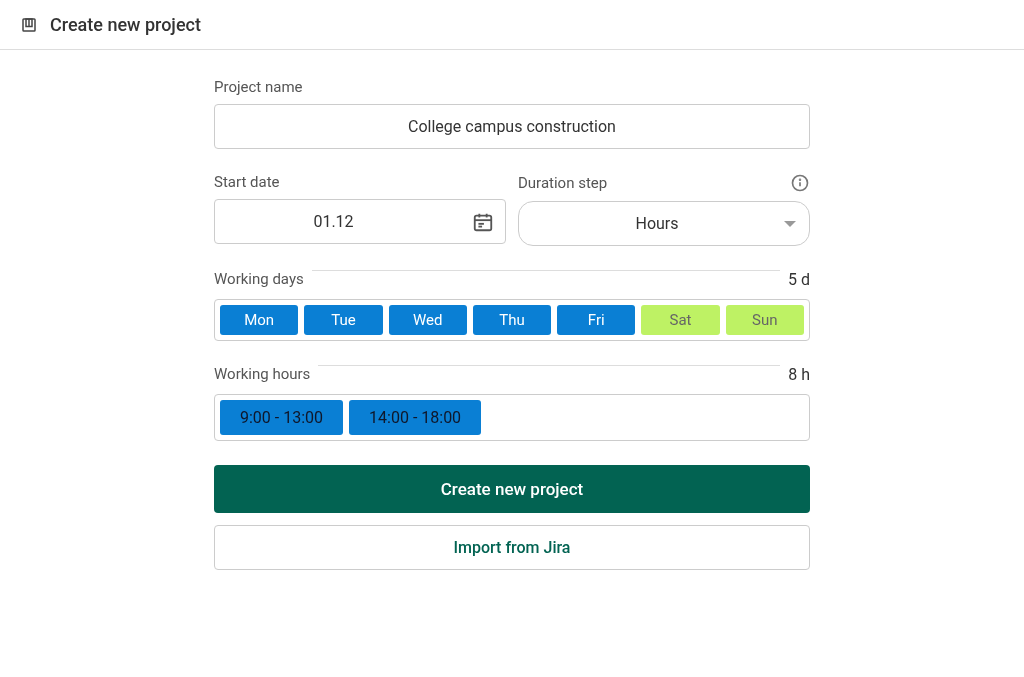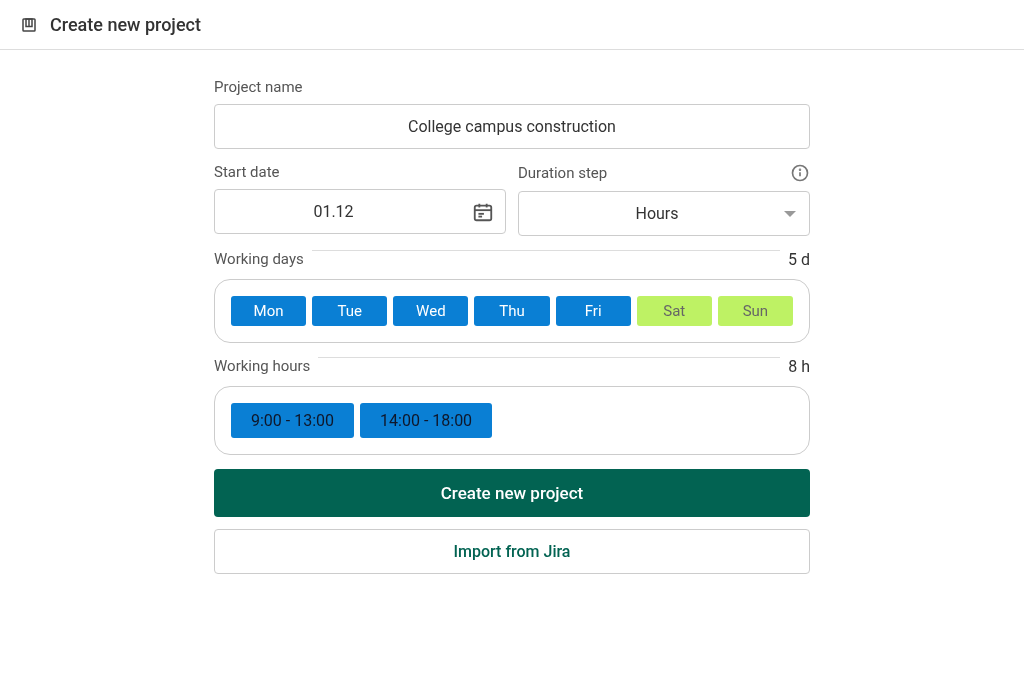--- a/index.html
+++ b/index.html
@@ -66,21 +66,21 @@
       text-align: center;
     }
     .row {
       display: flex;
       gap: 12px;
     }
     .col {
       flex: 1;
     }
     .field-group {
-      margin-bottom: 14px;
+      margin-bottom: 24px;
     }
     .input-with-icon {
       position: relative;
       display: flex;
       align-items: center;
     }
     .input-with-icon .text-input {
       padding-right: 67px;
     }
     .input-trailing-icon {
@@ -91,20 +91,21 @@
       color: #555;
       pointer-events: auto;
       cursor: pointer;
     }
     .select-wrap {
       position: relative;
     }
     .select-wrap .text-input {
       padding-right: 28px;
       cursor: pointer;
+      border-radius: 15px;
     }
     .chevron {
       position: absolute;
       right: 14px;
       top: 50%;
       transform: translateY(-50%);
       width: 0;
       height: 0;
       border-left: 6px solid transparent;
       border-right: 6px solid transparent;
@@ -125,22 +126,22 @@
       color: #555;
       white-space: nowrap;
     }
     .section-value {
       font-size: 16px;
       color: #333;
       white-space: nowrap;
     }
     .days-box, .hours-box {
       border: 1px solid #ccc;
-      border-radius: 16px;
-      padding: 16px;
+      border-radius: 4px;
+      padding: 5px;
       display: flex;
       gap: 6px;
     }
     .day-chip {
       flex: 1;
       text-align: center;
       padding: 6px 0;
       border-radius: 3px;
       font-size: 15px;
       cursor: pointer;

